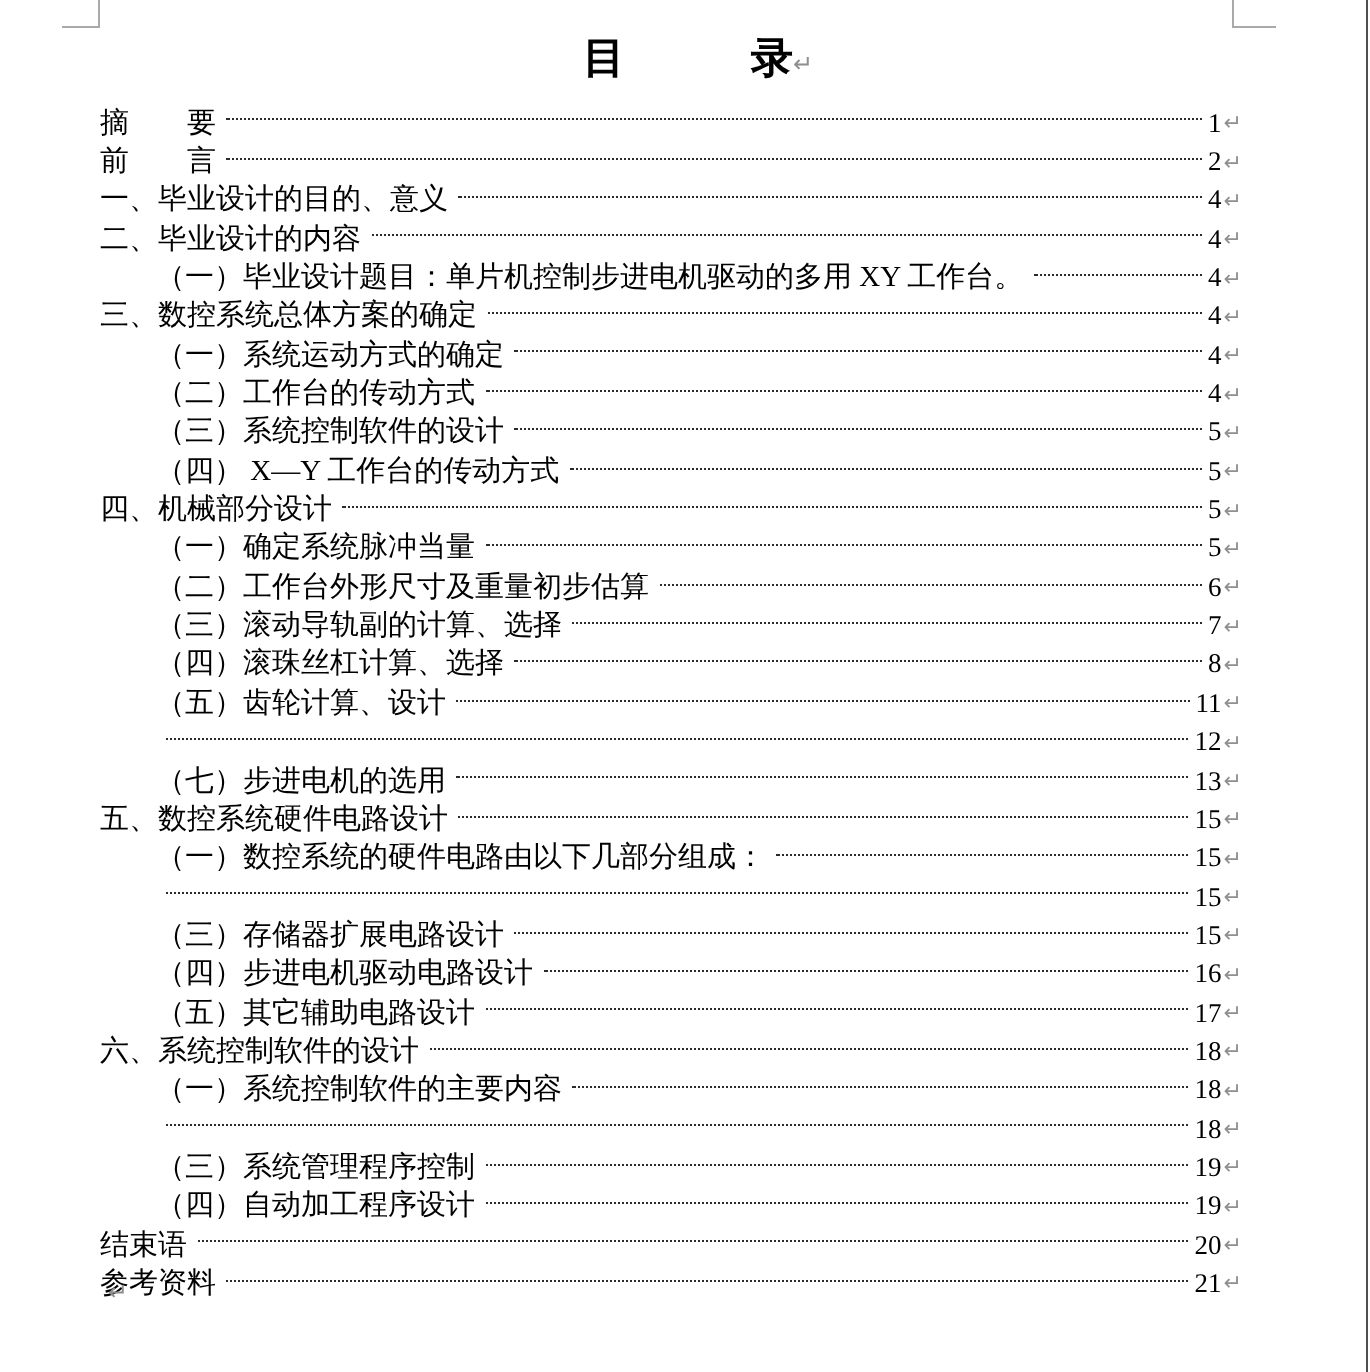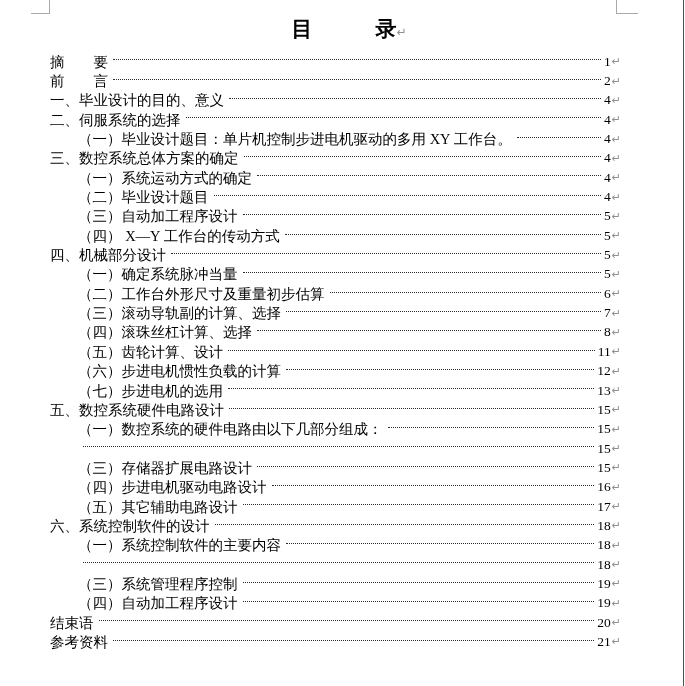--- a/index.html
+++ b/index.html
@@ -57,34 +57,34 @@
 <div id="corner-left"></div>
 <div id="corner-right"></div>
 <div id="page-edge"></div>
 
 <div class="title-row"><span>目　　　录</span><span class="mark">↵</span></div>
 
 <div id="toc-list">
     <div class="row indent0"><span class="t">摘　　要</span><span class="leader"></span><span class="pg">1</span><span class="mark">↵</span></div>
     <div class="row indent0"><span class="t">前　　言</span><span class="leader"></span><span class="pg">2</span><span class="mark">↵</span></div>
     <div class="row indent0"><span class="t">一、毕业设计的目的、意义</span><span class="leader"></span><span class="pg">4</span><span class="mark">↵</span></div>
-    <div class="row indent0"><span class="t">二、伺服系统的选择</span><span class="leader"></span><span class="pg">4</span><span class="mark">↵</span></div>
+    <div class="row indent0"><span class="t">二、毕业设计的内容</span><span class="leader"></span><span class="pg">4</span><span class="mark">↵</span></div>
     <div class="row indent1"><span class="t">（一）毕业设计题目：单片机控制步进电机驱动的多用 XY 工作台。</span><span class="leader"></span><span class="pg">4</span><span class="mark">↵</span></div>
     <div class="row indent0"><span class="t">三、数控系统总体方案的确定</span><span class="leader"></span><span class="pg">4</span><span class="mark">↵</span></div>
     <div class="row indent1"><span class="t">（一）系统运动方式的确定</span><span class="leader"></span><span class="pg">4</span><span class="mark">↵</span></div>
-    <div class="row indent1"><span class="t">（二）毕业设计题目</span><span class="leader"></span><span class="pg">4</span><span class="mark">↵</span></div>
-    <div class="row indent1"><span class="t">（三）自动加工程序设计</span><span class="leader"></span><span class="pg">5</span><span class="mark">↵</span></div>
+    <div class="row indent1"><span class="t">（二）工作台的传动方式</span><span class="leader"></span><span class="pg">4</span><span class="mark">↵</span></div>
+    <div class="row indent1"><span class="t">（三）系统控制软件的设计</span><span class="leader"></span><span class="pg">5</span><span class="mark">↵</span></div>
     <div class="row indent1"><span class="t">（四） X—Y 工作台的传动方式</span><span class="leader"></span><span class="pg">5</span><span class="mark">↵</span></div>
     <div class="row indent0"><span class="t">四、机械部分设计</span><span class="leader"></span><span class="pg">5</span><span class="mark">↵</span></div>
     <div class="row indent1"><span class="t">（一）确定系统脉冲当量</span><span class="leader"></span><span class="pg">5</span><span class="mark">↵</span></div>
     <div class="row indent1"><span class="t">（二）工作台外形尺寸及重量初步估算</span><span class="leader"></span><span class="pg">6</span><span class="mark">↵</span></div>
     <div class="row indent1"><span class="t">（三）滚动导轨副的计算、选择</span><span class="leader"></span><span class="pg">7</span><span class="mark">↵</span></div>
     <div class="row indent1"><span class="t">（四）滚珠丝杠计算、选择</span><span class="leader"></span><span class="pg">8</span><span class="mark">↵</span></div>
     <div class="row indent1"><span class="t">（五）齿轮计算、设计</span><span class="leader"></span><span class="pg">11</span><span class="mark">↵</span></div>
-    <div class="row indent1"><span class="t">（六）步进电机惯性负载的计算</span><span class="leader"></span><span class="pg">12</span><span class="mark">↵</span></div>
+    <div class="row indent1"><span class="leader"></span><span class="pg">12</span><span class="mark">↵</span></div>
     <div class="row indent1"><span class="t">（七）步进电机的选用</span><span class="leader"></span><span class="pg">13</span><span class="mark">↵</span></div>
     <div class="row indent0"><span class="t">五、数控系统硬件电路设计</span><span class="leader"></span><span class="pg">15</span><span class="mark">↵</span></div>
     <div class="row indent1"><span class="t">（一）数控系统的硬件电路由以下几部分组成：</span><span class="leader"></span><span class="pg">15</span><span class="mark">↵</span></div>
     <div class="row indent1"><span class="leader"></span><span class="pg">15</span><span class="mark">↵</span></div>
     <div class="row indent1"><span class="t">（三）存储器扩展电路设计</span><span class="leader"></span><span class="pg">15</span><span class="mark">↵</span></div>
     <div class="row indent1"><span class="t">（四）步进电机驱动电路设计</span><span class="leader"></span><span class="pg">16</span><span class="mark">↵</span></div>
     <div class="row indent1"><span class="t">（五）其它辅助电路设计</span><span class="leader"></span><span class="pg">17</span><span class="mark">↵</span></div>
     <div class="row indent0"><span class="t">六、系统控制软件的设计</span><span class="leader"></span><span class="pg">18</span><span class="mark">↵</span></div>
     <div class="row indent1"><span class="t">（一）系统控制软件的主要内容</span><span class="leader"></span><span class="pg">18</span><span class="mark">↵</span></div>
     <div class="row indent1"><span class="leader"></span><span class="pg">18</span><span class="mark">↵</span></div>

